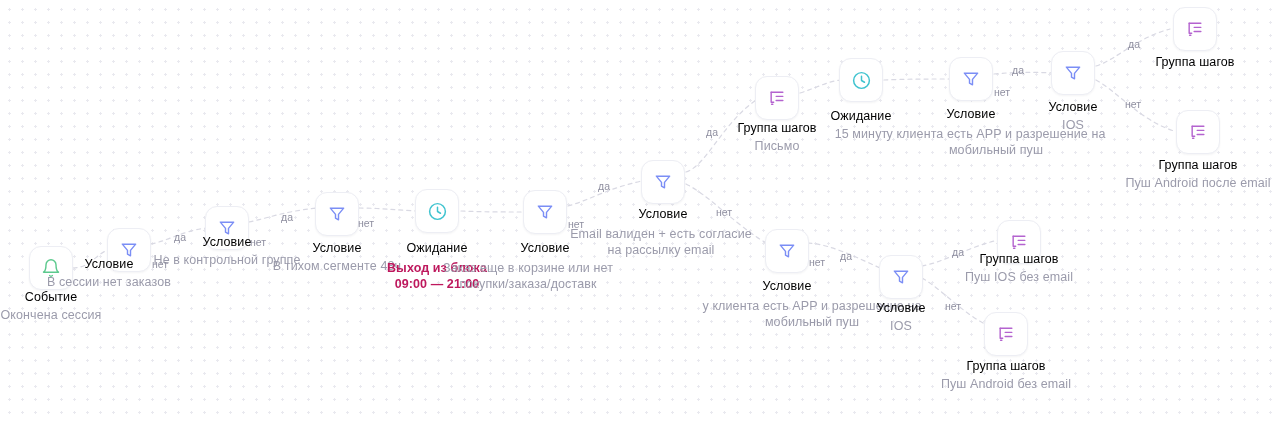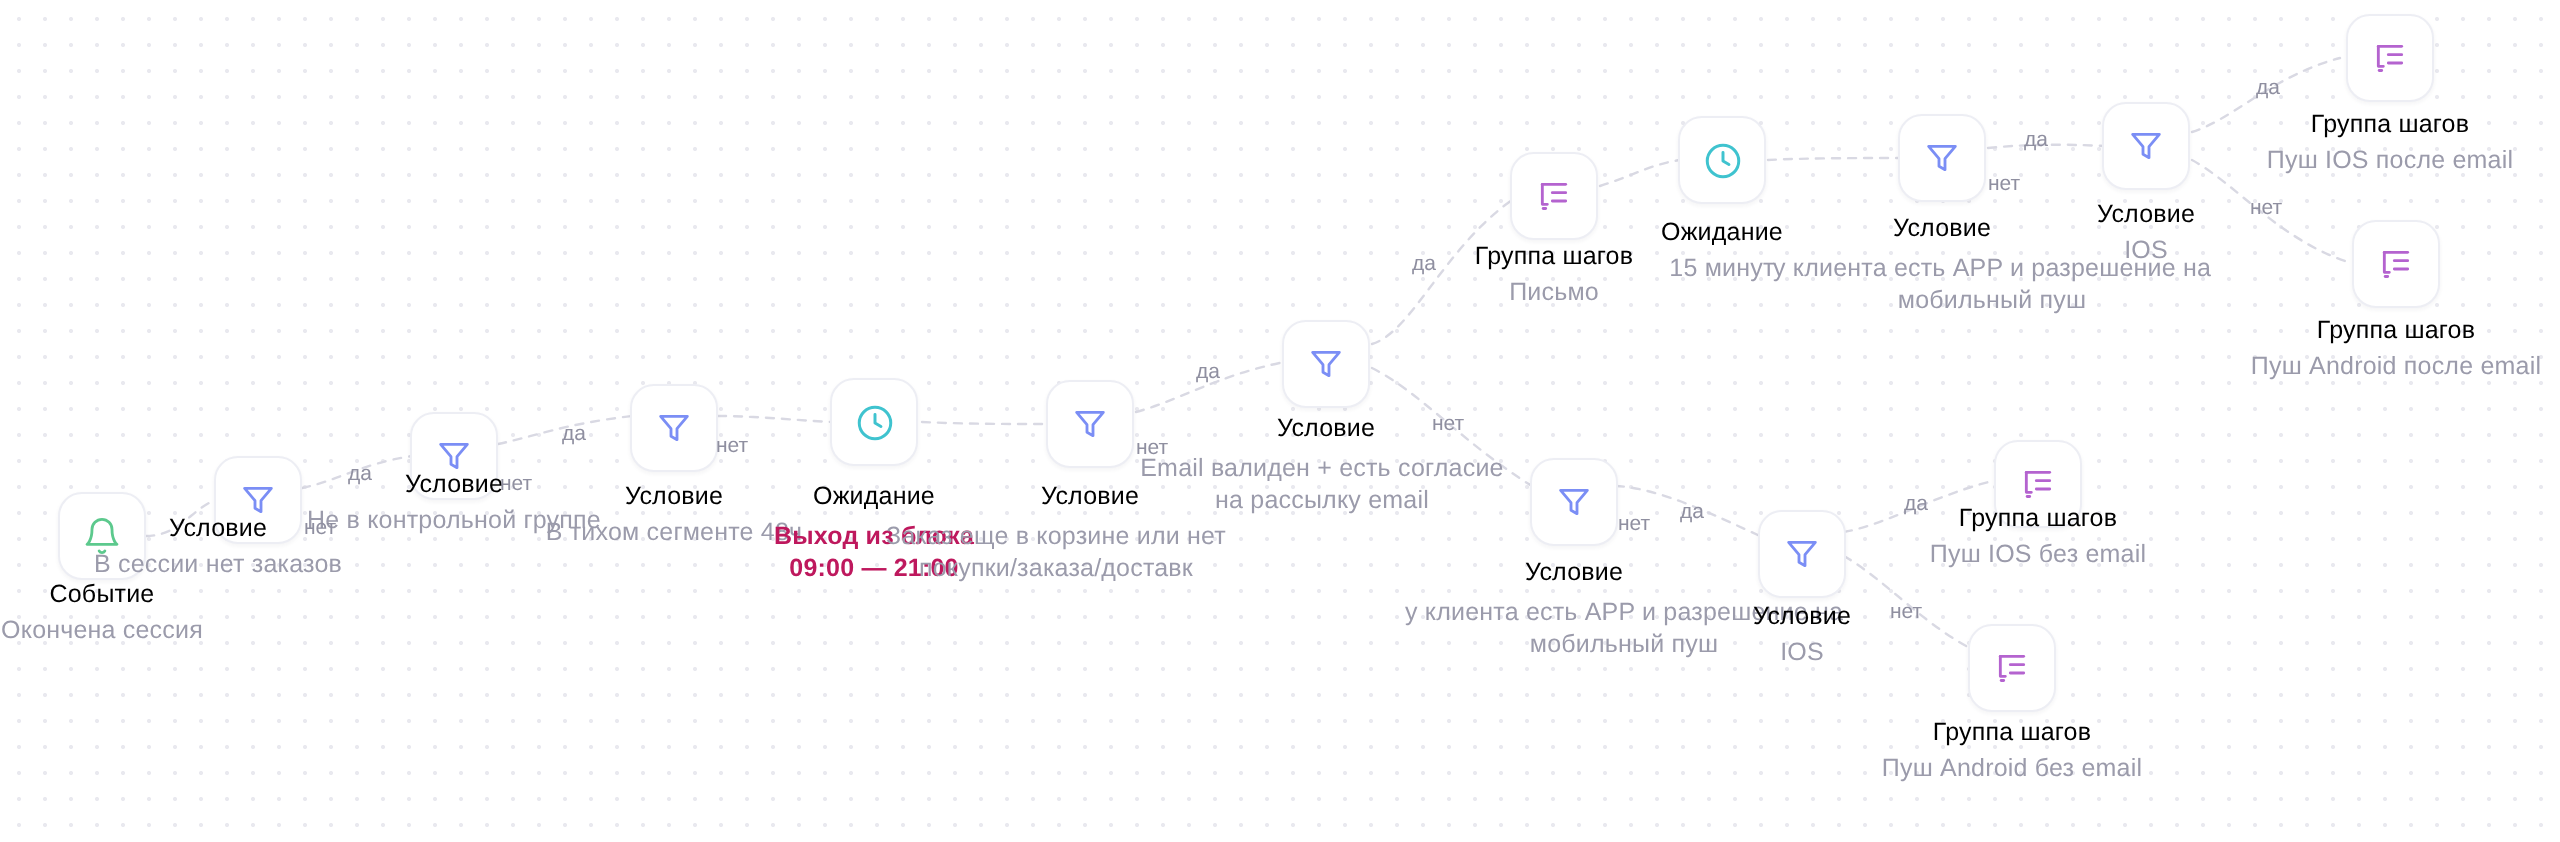--- a/index.html
+++ b/index.html
@@ -296,21 +296,20 @@
         <path d="M5 5h14"></path>
         <path d="M11 10h8"></path>
         <path d="M11 15h8"></path>
         <path d="M5 5v12h3"></path>
         <path d="M5.5 19.5h1.5"></path>
       </svg>
     </span>
   </div>
   <div class="lbl" style="left:1115px; top:54px; width:160px;">
     <span class="title">Группа шагов</span>
-    <span class="sub">Пуш IOS после email</span>
   </div>
 
   <div class="node" style="left:1176px; top:110px;">
     <span>
       <svg width="20" height="20" viewBox="0 0 24 24" fill="none" stroke="#b463cf" stroke-width="1.7" stroke-linecap="round" stroke-linejoin="round">
         <path d="M5 5h14"></path>
         <path d="M11 10h8"></path>
         <path d="M11 15h8"></path>
         <path d="M5 5v12h3"></path>
         <path d="M5.5 19.5h1.5"></path>

